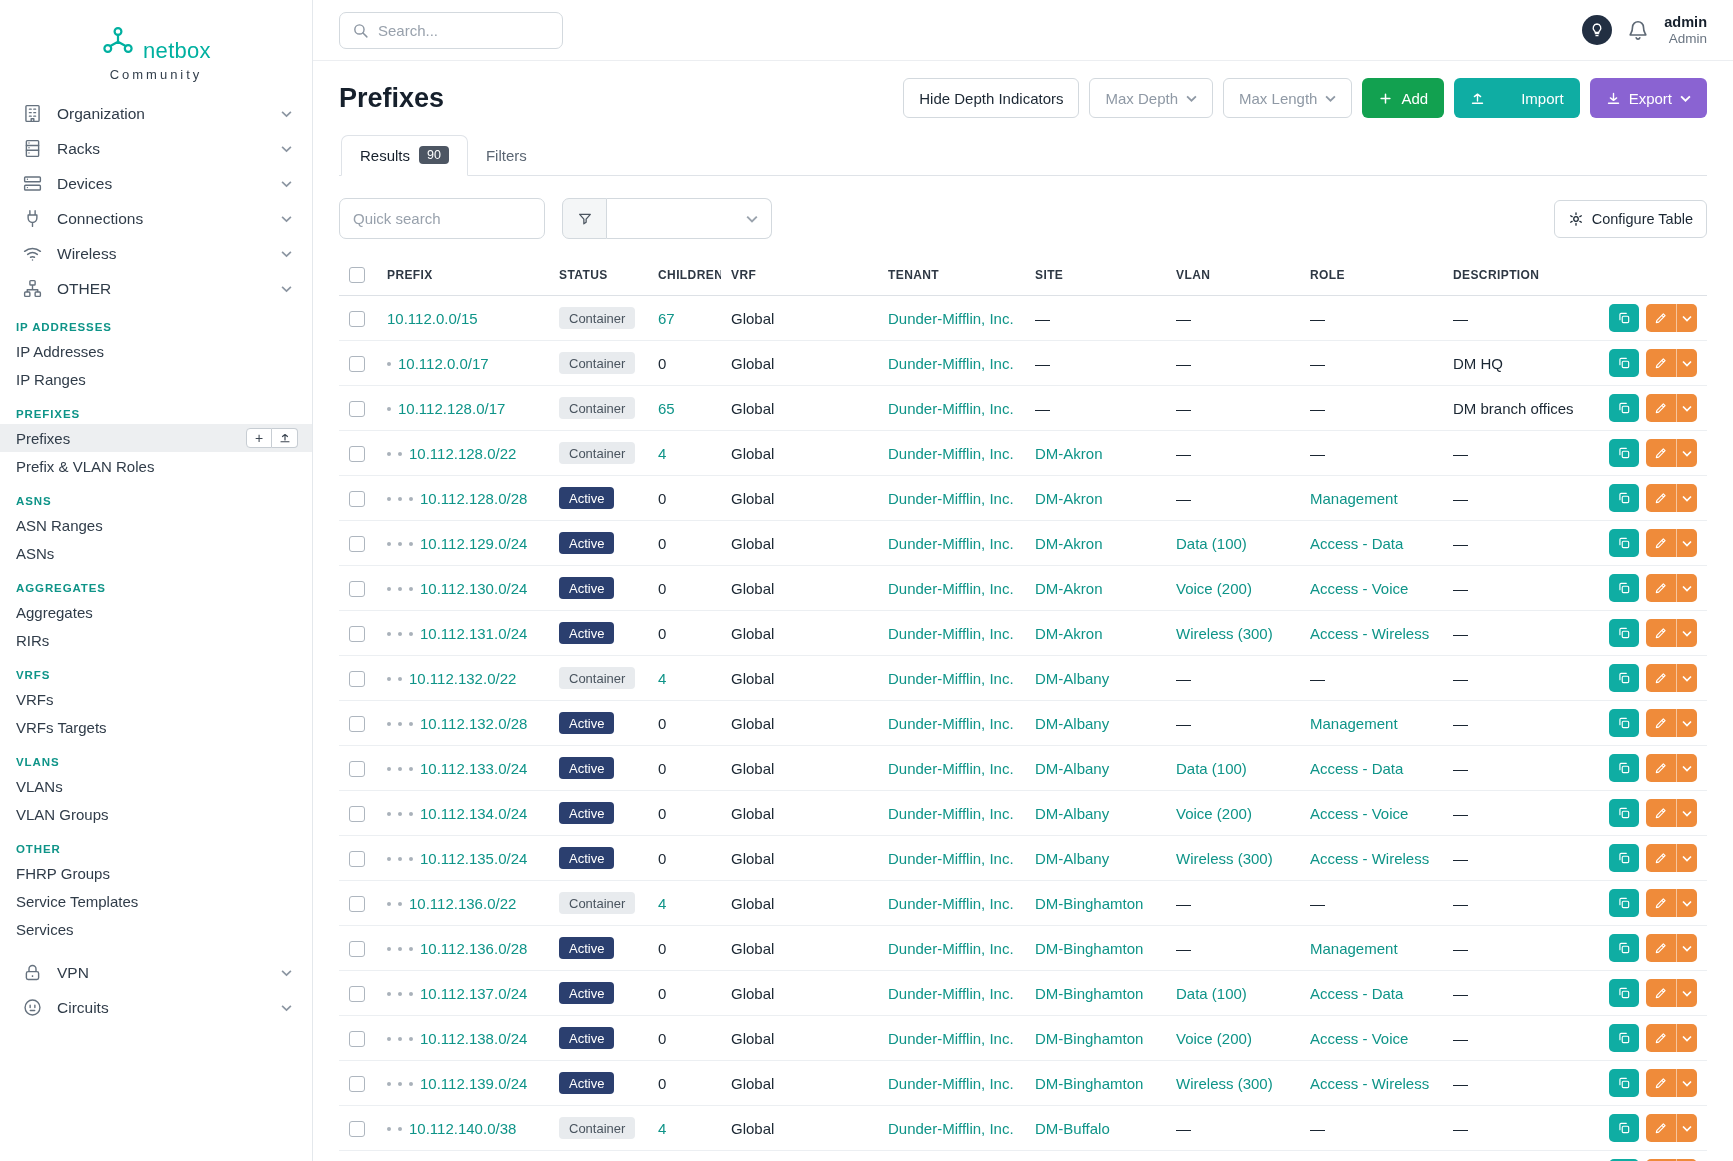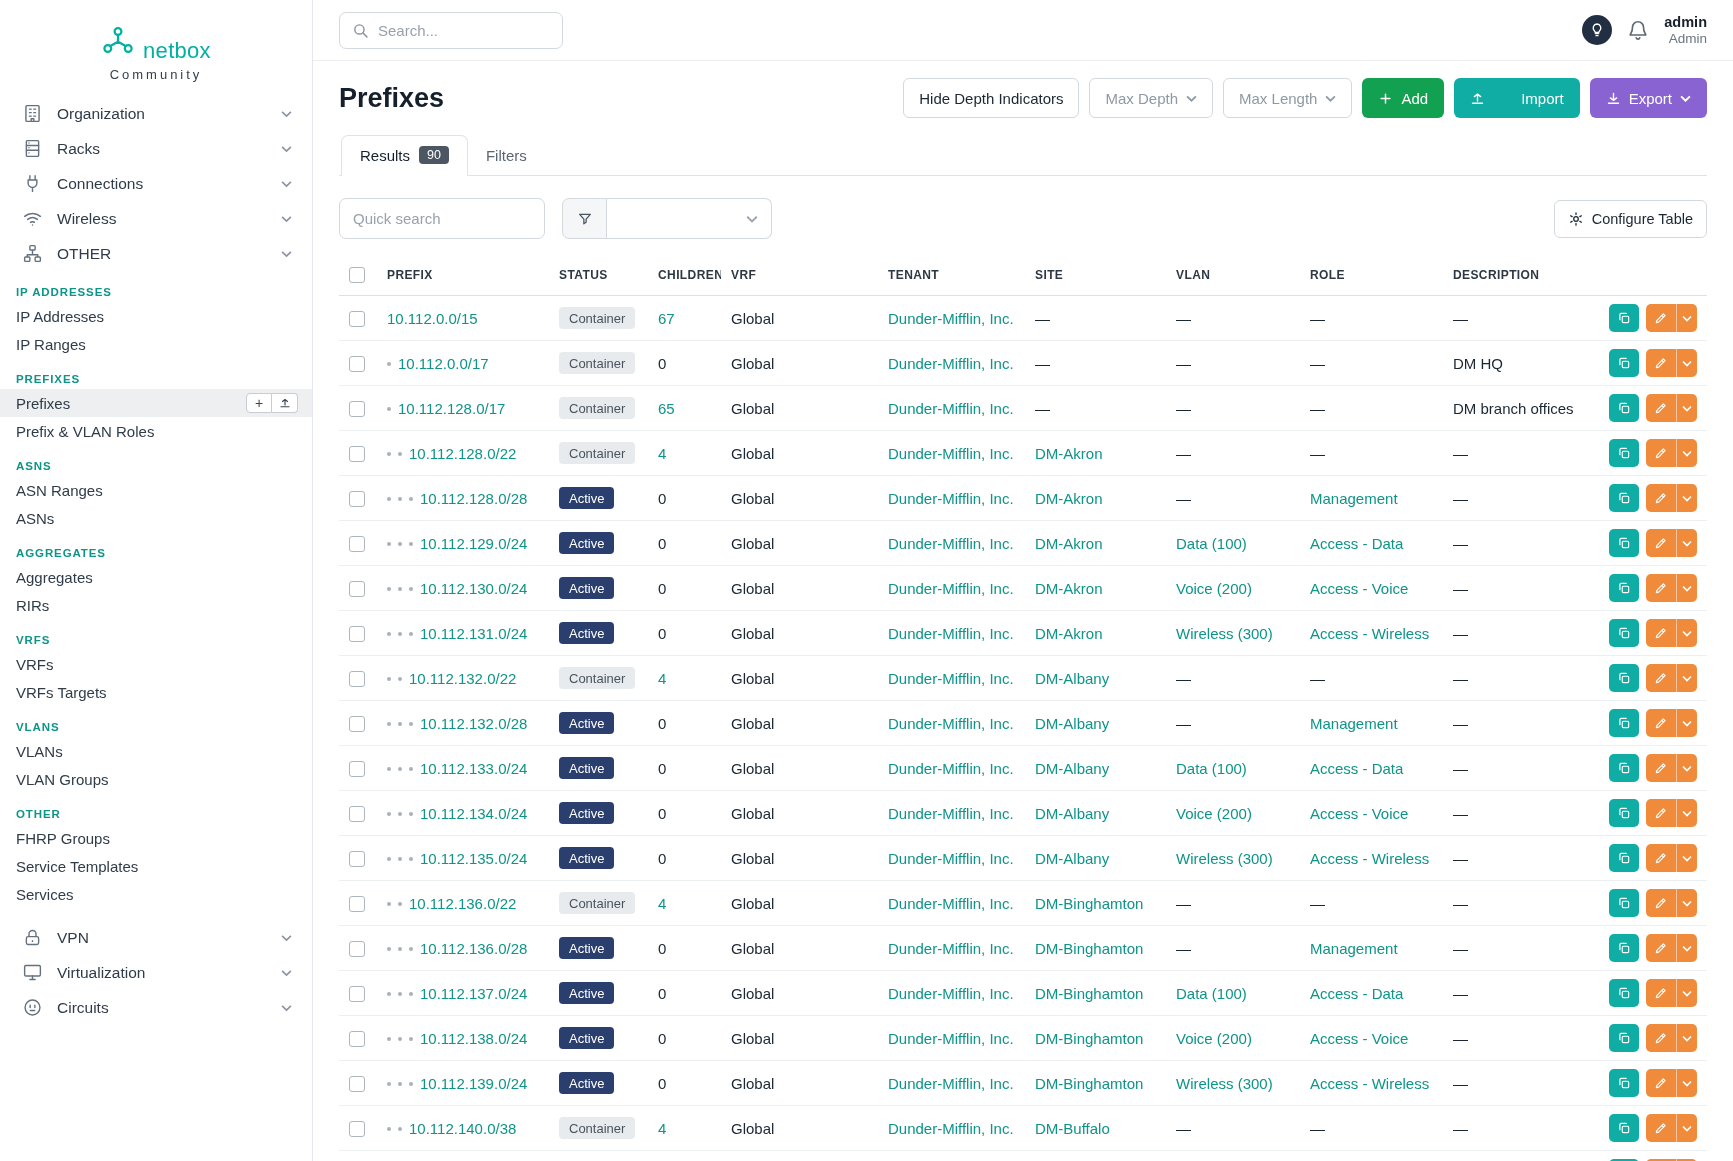--- a/index.html
+++ b/index.html
@@ -154,20 +154,35 @@
           <span class="nav-label">Racks</span>
           <span class="nav-chev">
             <svg viewBox="0 0 10 6" fill="none" stroke="currentColor" stroke-width="1.5">
               <polyline points="1 1 5 5 9 1"></polyline>
             </svg>
           </span>
         </div>
         <div class="nav-item">
           <span class="nav-icon">
             <svg viewBox="0 0 24 24" fill="none" stroke="currentColor" stroke-width="1.6" stroke-linecap="round" stroke-linejoin="round">
+              <rect x="3" y="4.5" width="18" height="5.5" rx="1"></rect>
+              <rect x="3" y="14" width="18" height="5.5" rx="1"></rect>
+              <path d="M6.2 7.2h.01M6.2 16.7h.01"></path>
+            </svg>
+          </span>
+          <span class="nav-label">Devices</span>
+          <span class="nav-chev">
+            <svg viewBox="0 0 10 6" fill="none" stroke="currentColor" stroke-width="1.5">
+              <polyline points="1 1 5 5 9 1"></polyline>
+            </svg>
+          </span>
+        </div>
+        <div class="nav-item">
+          <span class="nav-icon">
+            <svg viewBox="0 0 24 24" fill="none" stroke="currentColor" stroke-width="1.6" stroke-linecap="round" stroke-linejoin="round">
               <path d="M9 3v5M15 3v5M7 8h10v3.5a5 5 0 0 1-10 0V8zM12 16.5V21"></path>
             </svg>
           </span>
           <span class="nav-label">Connections</span>
           <span class="nav-chev">
             <svg viewBox="0 0 10 6" fill="none" stroke="currentColor" stroke-width="1.5">
               <polyline points="1 1 5 5 9 1"></polyline>
             </svg>
           </span>
         </div>
@@ -266,34 +281,20 @@
         </div>
         <div class="nav-bottom">
           <div class="nav-item">
             <span class="nav-icon">
               <svg viewBox="0 0 24 24" fill="none" stroke="currentColor" stroke-width="1.6" stroke-linejoin="round">
                 <rect x="5" y="11" width="14" height="9" rx="2"></rect>
                 <path d="M8 11V8a4 4 0 0 1 8 0v3M12 15v2"></path>
               </svg>
             </span>
             <span class="nav-label">VPN</span>
-            <span class="nav-chev">
-              <svg viewBox="0 0 10 6" fill="none" stroke="currentColor" stroke-width="1.5">
-                <polyline points="1 1 5 5 9 1"></polyline>
-              </svg>
-            </span>
-          </div>
-          <div class="nav-item">
-            <span class="nav-icon">
-              <svg viewBox="0 0 24 24" fill="none" stroke="currentColor" stroke-width="1.6" stroke-linecap="round" stroke-linejoin="round">
-                <rect x="3" y="4" width="18" height="12" rx="1.5"></rect>
-                <path d="M9 20h6M12 16v4"></path>
-              </svg>
-            </span>
-            <span class="nav-label">Virtualization</span>
             <span class="nav-chev">
               <svg viewBox="0 0 10 6" fill="none" stroke="currentColor" stroke-width="1.5">
                 <polyline points="1 1 5 5 9 1"></polyline>
               </svg>
             </span>
           </div>
           <div class="nav-item">
             <span class="nav-icon">
               <svg viewBox="0 0 24 24" fill="none" stroke="currentColor" stroke-width="1.6" stroke-linecap="round">
                 <circle cx="12" cy="12" r="8.5"></circle>

